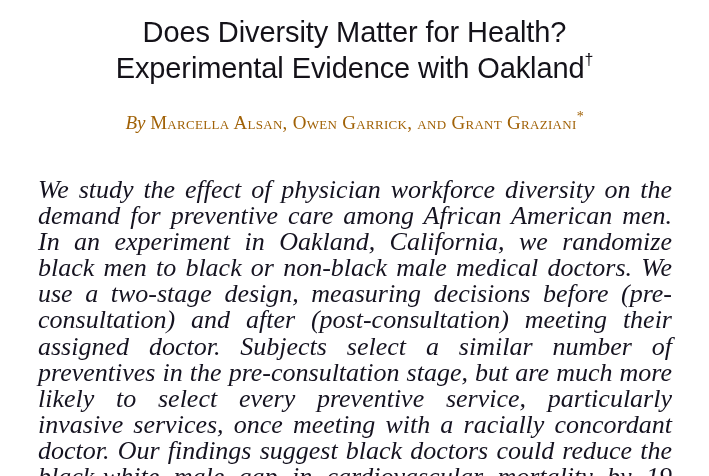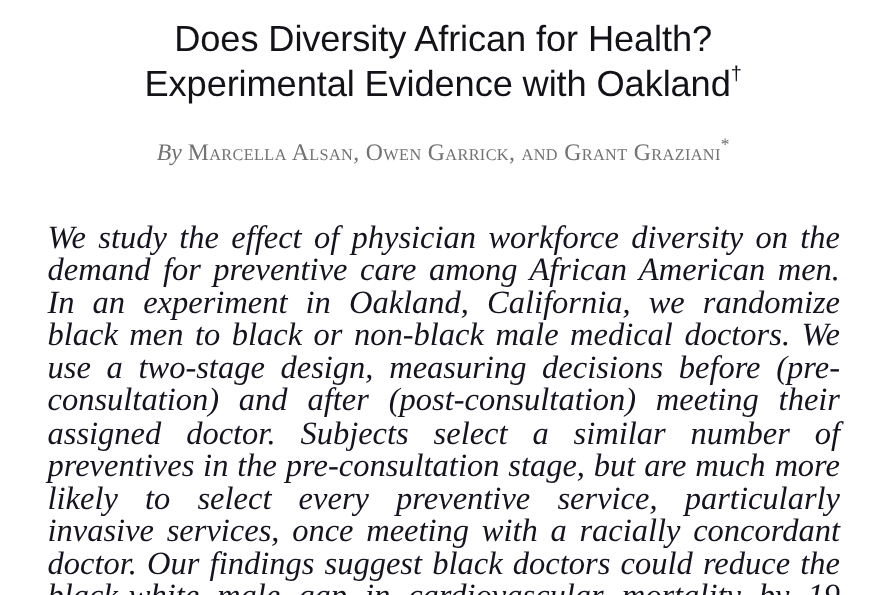--- a/index.html
+++ b/index.html
@@ -49,21 +49,21 @@
   
   .byline {
     position: absolute;
     left: 0;
     right: 0;
     top: 110px;
     text-align: center;
     font-family: "Liberation Serif", serif;
     font-size: 19px;
     line-height: 26px;
-    color: #737373;
+    color: #a16207;
     white-space: nowrap;
   }
   .byline .by {
     font-style: italic;
   }
   .byline .names {
     font-variant: small-caps;
     font-style: normal;
     letter-spacing: 0.3px;
   }
@@ -97,21 +97,21 @@
   .abstract .jel-codes {
     font-style: normal;
   }
 </style>
 </head>
 <body>
 
 <div class="page">
 
   <div class="title-block">
-    <div class="title-line">Does Diversity African for Health?</div>
+    <div class="title-line">Does Diversity Matter for Health?</div>
     <div class="title-line"><span>Experimental Evidence with Oakland</span><span class="dagger">†</span></div>
   </div>
 
   <div class="byline"><span class="by">By</span> <span class="names">Marcella Alsan, Owen Garrick, and Grant Graziani</span><span class="star">*</span></div>
 
   <div class="abstract"><span>We study the effect of physician workforce diversity on the demand for preventive care among African American men. In an experiment in Oakland, California, we randomize black men to black or non-black male medical doctors. We use a two-stage design, measuring decisions before (pre-consultation) and after (post-consultation) meeting their assigned doctor. Subjects select a similar number of preventives in the pre-consultation stage, but are much more likely to select every preventive service, particularly invasive services, once meeting with a racially concordant doctor. Our findings suggest black doctors could reduce the black-white male gap in cardiovascular mortality by 19 percent. </span><span class="jel-label">(JEL</span><span class="jel-codes"> I12, I14, C93)</span></div>
 
 </div>
 
 </body></html>

